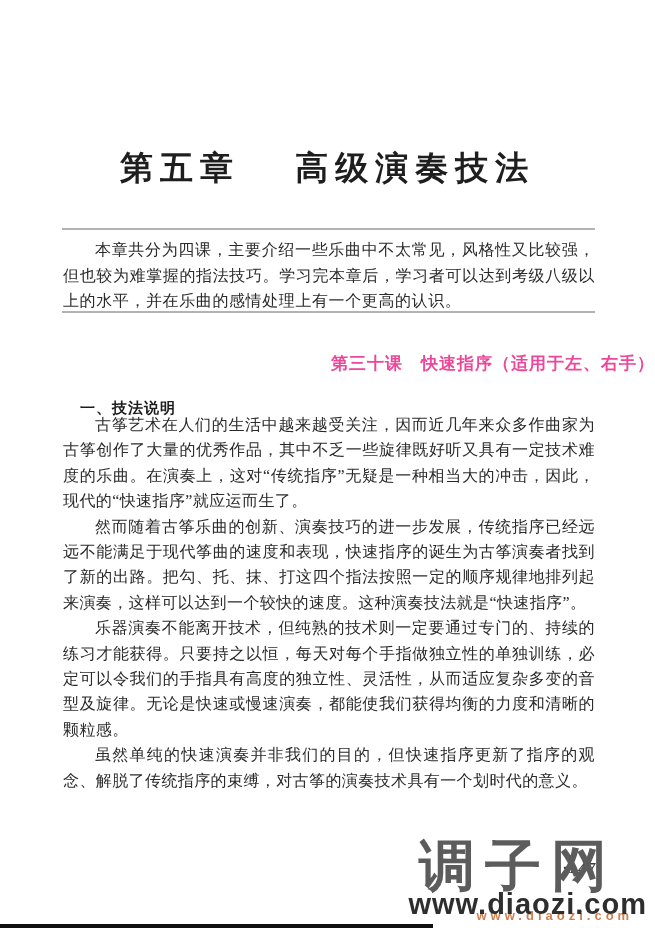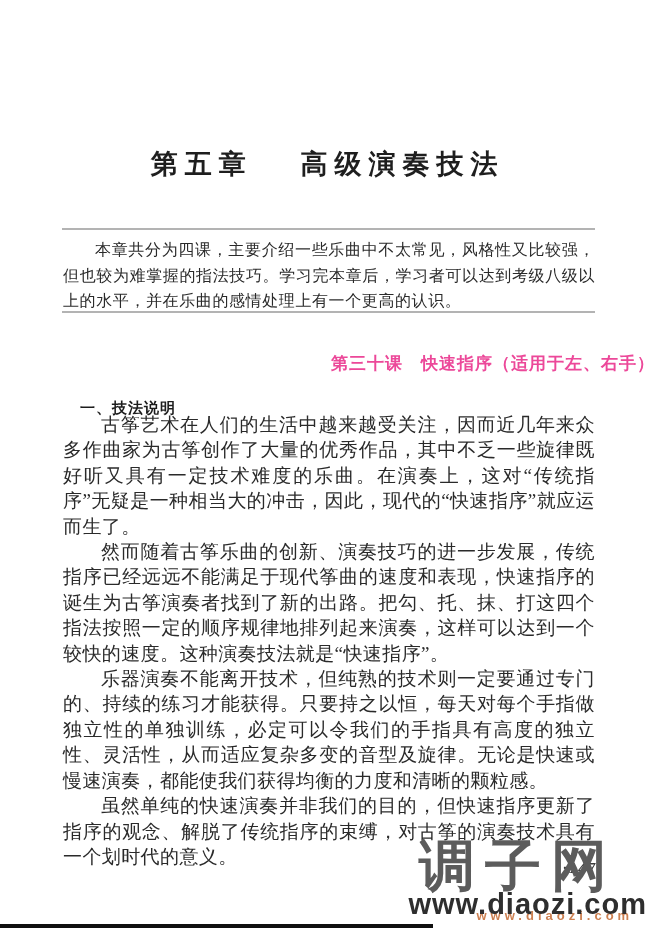--- a/index.html
+++ b/index.html
@@ -15,21 +15,21 @@
     overflow: hidden;
     font-family: "Liberation Serif", "DejaVu Serif", serif;
     color: #262626;
   }
   .chapter-title {
     position: absolute;
     top: 146px;
     left: 0;
     width: 100%;
     text-align: center;
-    font-size: 27px;
+    font-size: 33px;
     font-weight: 600;
     letter-spacing: 7px;
     color: #1e1e1e;
     white-space: pre;
   }
   .rule {
     position: absolute;
     left: 62px;
     width: 533px;
     height: 0;
@@ -70,21 +70,21 @@
     font-size: 15px;
     font-weight: 700;
     letter-spacing: 1px;
     color: #1c1c1c;
   }
   .body-text {
     position: absolute;
     top: 412px;
     left: 63px;
     width: 532px;
-    font-size: 19px;
+    font-size: 16px;
     line-height: 25.4px;
     text-align: justify;
     letter-spacing: 0.4px;
     color: #2a2a2a;
   }
   .body-text p {
     margin: 0;
     text-indent: 2em;
   }
   .page-number {

